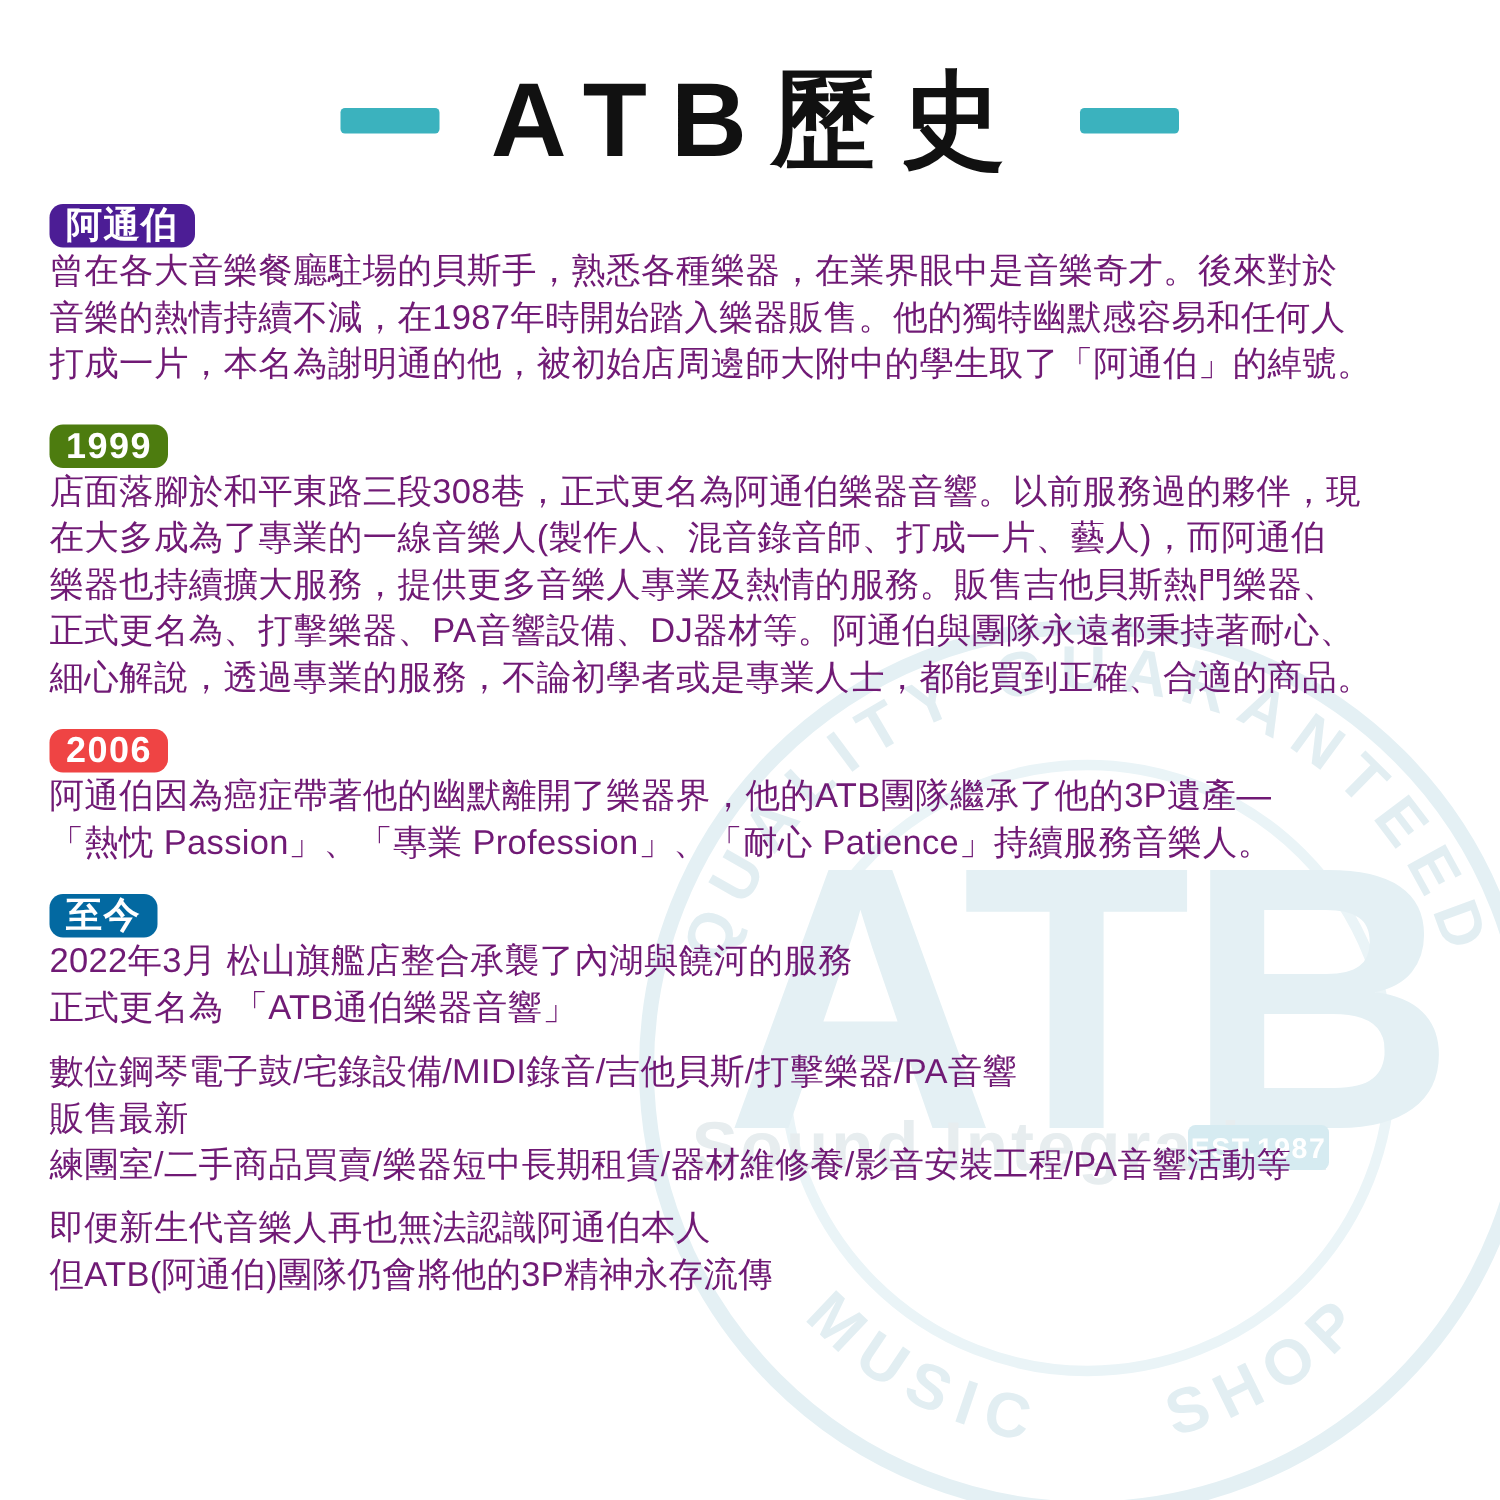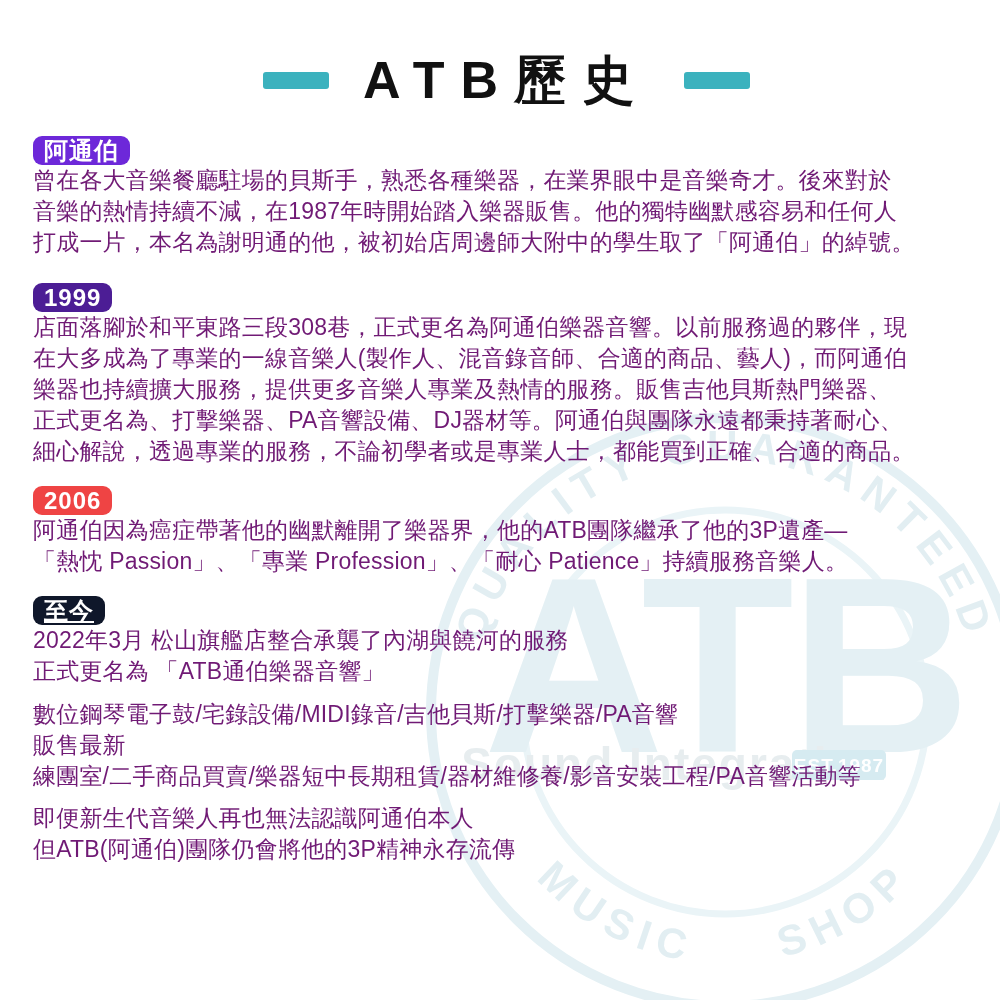--- a/index.html
+++ b/index.html
@@ -69,21 +69,21 @@
     align-items: center;
     justify-content: center;
     gap: 34px;
   }
   .title-dash {
     width: 66px;
     height: 17px;
     border-radius: 3px;
   }
   .page-title {
-    font-size: 52px;
+    font-size: 70px;
     font-weight: 900;
     color: #111111;
     letter-spacing: 16px;
     line-height: 90px;
     white-space: nowrap;
   }
   .badge {
     display: inline-block;
     color: #ffffff;
     font-size: 24px;
@@ -134,56 +134,56 @@
   <div class="content">
 
     <div class="title-row">
       <div class="title-dash" style="background: rgb(59, 178, 190);"></div>
       <div class="page-title">ATB歷史</div>
       <div class="title-dash" style="background: rgb(59, 178, 190);"></div>
     </div>
 
     <div class="section">
       <div class="mt11">
-        <span class="badge" style="background: #6d28d9;">阿通伯</span>
+        <span class="badge" style="background: #4c1d95;">阿通伯</span>
       </div>
       <div class="para">
         <div class="line">曾在各大音樂餐廳駐場的貝斯手，熟悉各種樂器，在業界眼中是音樂奇才。後來對於</div>
         <div class="line">音樂的熱情持續不減，在1987年時開始踏入樂器販售。他的獨特幽默感容易和任何人</div>
         <div class="line">打成一片，本名為謝明通的他，被初始店周邊師大附中的學生取了「阿通伯」的綽號。</div>
       </div>
     </div>
 
     <div class="section">
       <div class="mt25">
-        <span class="badge" style="background: #4c1d95;">1999</span>
+        <span class="badge" style="background: #4d7c0f;">1999</span>
       </div>
       <div class="para">
         <div class="line">店面落腳於和平東路三段308巷，正式更名為阿通伯樂器音響。以前服務過的夥伴，現</div>
-        <div class="line">在大多成為了專業的一線音樂人(製作人、混音錄音師、合適的商品、藝人)，而阿通伯</div>
+        <div class="line">在大多成為了專業的一線音樂人(製作人、混音錄音師、打成一片、藝人)，而阿通伯</div>
         <div class="line">樂器也持續擴大服務，提供更多音樂人專業及熱情的服務。販售吉他貝斯熱門樂器、</div>
         <div class="line">正式更名為、打擊樂器、PA音響設備、DJ器材等。阿通伯與團隊永遠都秉持著耐心、</div>
         <div class="line">細心解說，透過專業的服務，不論初學者或是專業人士，都能買到正確、合適的商品。</div>
       </div>
     </div>
 
     <div class="section">
       <div class="mt19">
         <span class="badge" style="background: #ef4444;">2006</span>
       </div>
       <div class="para">
         <div class="line">阿通伯因為癌症帶著他的幽默離開了樂器界，他的ATB團隊繼承了他的3P遺產—</div>
         <div class="line">「熱忱 Passion」、「專業 Profession」、「耐心 Patience」持續服務音樂人。</div>
       </div>
     </div>
 
 
     <div class="section">
       <div class="mt19">
-        <span class="badge" style="background: #0f172a; text-decoration: underline;">至今</span>
+        <span class="badge" style="background: #0369a1;">至今</span>
       </div>
       <div class="para">
         <div class="line">2022年3月 松山旗艦店整合承襲了內湖與饒河的服務</div>
         <div class="line">正式更名為 「ATB通伯樂器音響」</div>
       </div>
     </div>
 
     <div class="para mt12">
       <div class="line">數位鋼琴電子鼓/宅錄設備/MIDI錄音/吉他貝斯/打擊樂器/PA音響</div>
       <div class="line">販售最新</div>

